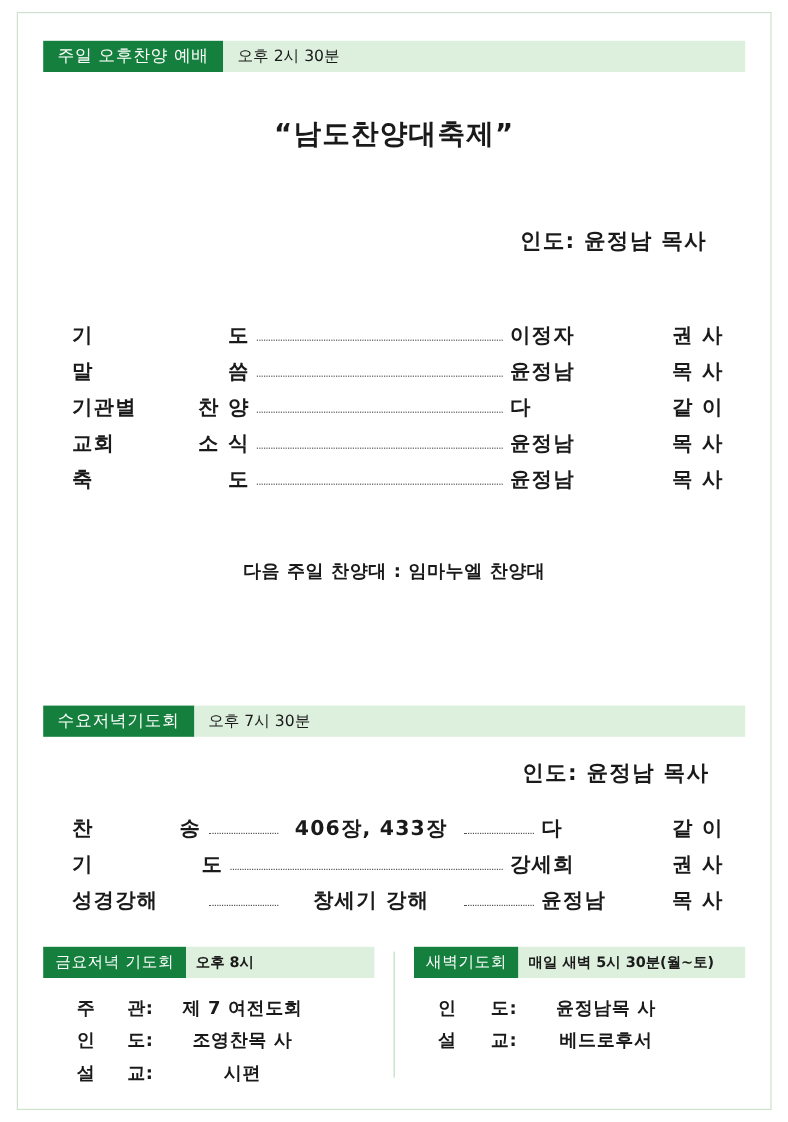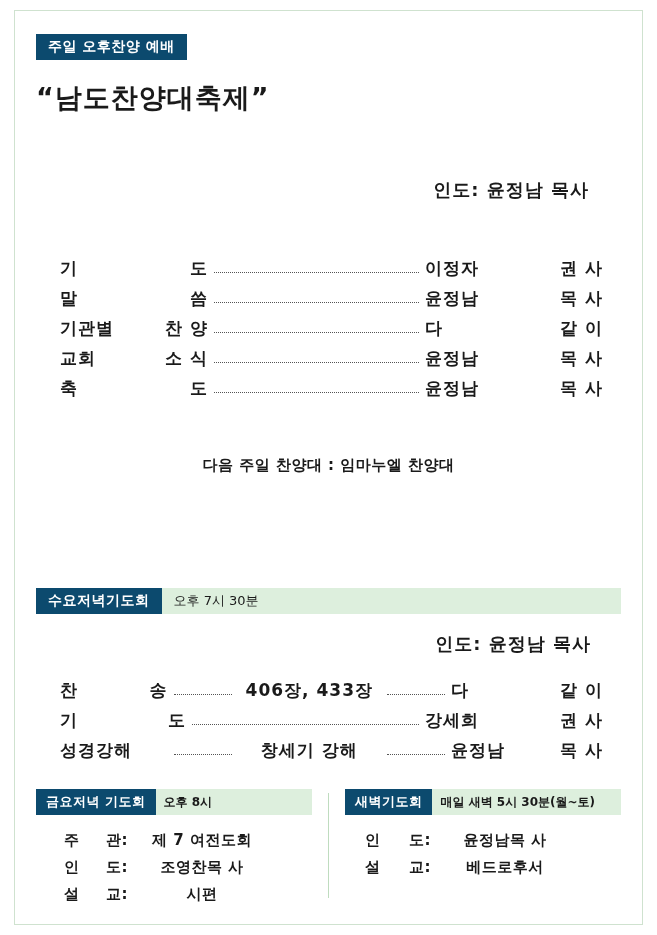--- a/index.html
+++ b/index.html
@@ -35,23 +35,23 @@
     pointer-events: none;
   }
 
   
   .sect-head {
     display: flex;
     align-items: stretch;
     height: 26px;
   }
   .sect-head .tag {
-    background: #0c4a6e;
+    background: #15803d;
     color: #ffffff;
-    font-weight: bold;
+    font-weight: normal;
     font-size: 14px;
     letter-spacing: 0.5px;
     display: flex;
     align-items: center;
     justify-content: center;
     padding: 0 12px;
     white-space: nowrap;
   }
   .sect-head .time {
     background: #ddefdd;
@@ -65,24 +65,24 @@
   }
 
   
   #block-sunday {
     position: absolute;
     left: 36px;
     top: 34px;
     width: 585px;
   }
   .big-title {
-    text-align: left;
-    font-size: 27px;
+    text-align: center;
+    font-size: 23px;
     font-weight: bold;
-    margin-top: 20px;
+    margin-top: 36px;
     letter-spacing: 1px;
   }
   .leader-line {
     text-align: right;
     font-size: 18px;
     font-weight: bold;
     margin-top: 62px;
     padding-right: 32px;
     letter-spacing: 1px;
   }
@@ -209,20 +209,21 @@
 </style>
 </head>
 <body>
 
 <div class="page">
   <div class="page-frame"></div>
 
   <div id="block-sunday">
     <div class="sect-head">
       <div class="tag">주일 오후찬양 예배</div>
+      <div class="time">오후 2시 30분</div>
     </div>
 
     <div class="big-title">“남도찬양대축제”</div>
 
     <div class="leader-line">
       <span>인도:</span>
       <span>윤정남  목사</span>
     </div>
 
     <div class="order">

